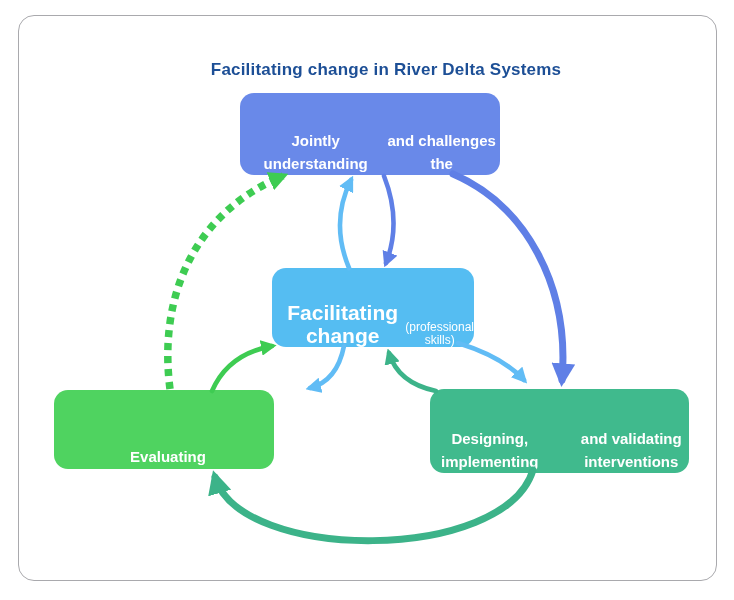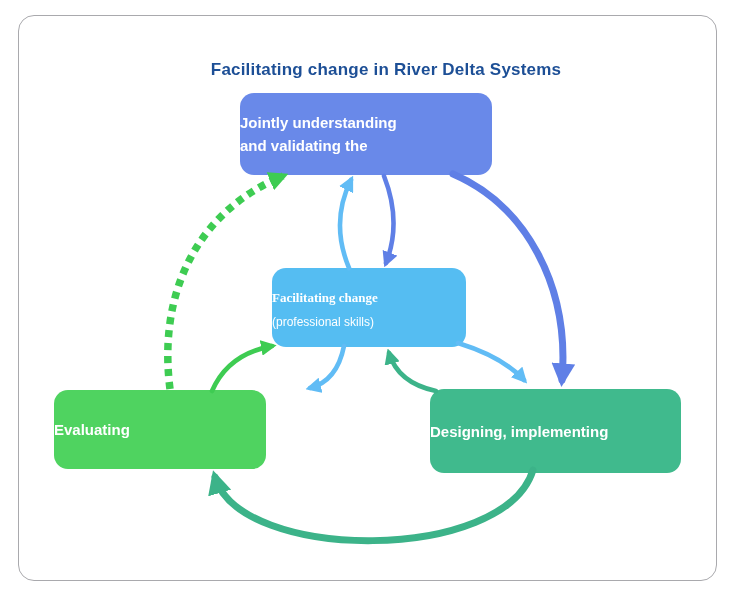--- a/index.html
+++ b/index.html
@@ -4,28 +4,28 @@
 <style>
   html,body{margin:0;padding:0;background:#ffffff;}
   body{width:734px;height:600px;position:relative;overflow:hidden;
        font-family:"Liberation Sans","DejaVu Sans",sans-serif;}
   .stage{position:absolute;inset:0;}
   .card{position:absolute;left:18px;top:15px;width:697px;height:564px;
         background:#ffffff;border:1px solid var(--card-border);border-radius:16px;}
   .title{position:absolute;left:0;top:44px;width:734px;margin:0;text-align:center;
          font-size:17px;font-weight:bold;color:var(--title-color);letter-spacing:.2px;}
   svg.arrows{position:absolute;left:0;top:0;width:734px;height:600px;z-index:3;pointer-events:none;}
-  .box{position:absolute;z-index:2;display:flex;flex-direction:column;justify-content:center;
-       align-items:flex-start;text-align:center;color:var(--text-on-box);font-weight:bold;
-       font-size:15px;line-height:23px;border-radius:14px;}
+  .box{position:absolute;z-index:2;display:flex;flex-direction:row;justify-content:center;
+       align-items:flex-end;text-align:center;color:var(--text-on-box);font-weight:bold;
+       font-size:15px;line-height:23px;border-radius:14px;padding-left:8px;}
   .box-top{left:240px;top:93px;width:252px;height:82px;background:var(--box-top);}
   .box-center{left:272px;top:268px;width:194px;height:79px;background:var(--box-center);}
   .box-left{left:54px;top:390px;width:212px;height:79px;background:var(--box-left);line-height:24px;}
   .box-right{left:430px;top:389px;width:251px;height:84px;background:var(--box-right);gap:32px;}
-  .box-center .node-title{font-size:13px;font-family:Liberation Serif, serif;}
+  .box-center .node-title{font-size:21px;}
   .box-center .node-subtitle{font-size:12px;font-weight:normal;margin-top:7px;line-height:13px;}
   path.arrow{fill:none;}
   .s-blue{stroke:var(--arrow-blue);}
   .s-lblue{stroke:var(--arrow-lightblue);}
   .s-green{stroke:var(--arrow-green);}
   .s-teal{stroke:var(--arrow-teal);}
   .fill-blue{fill:var(--arrow-blue);}
   .fill-lblue{fill:var(--arrow-lightblue);}
   .fill-green{fill:var(--arrow-green);}
   .fill-teal{fill:var(--arrow-teal);}
@@ -63,28 +63,29 @@
     <path class="arrow s-lblue" stroke-width="4.6" stroke-linecap="round" marker-end="url(#m-lblue)" d="M 458 343 Q 503 357 524 380"></path>
     <path class="arrow s-teal" stroke-width="4.6" stroke-linecap="round" marker-end="url(#m-teal)" d="M 436 391 Q 398 383 389 353"></path>
     <path class="arrow s-lblue" stroke-width="4.6" stroke-linecap="round" marker-end="url(#m-lblue)" d="M 344 346 Q 337 381 310 388"></path>
     <path class="arrow s-green" stroke-width="4.6" stroke-linecap="round" marker-end="url(#m-green)" d="M 212 391 Q 228 354 272 346"></path>
     <path class="arrow s-teal" stroke-width="7" stroke-linecap="round" marker-end="url(#m-teal)" d="M 533 470 C 505 563 240 563 215 477"></path>
     <path class="arrow s-green" stroke-width="7.5" stroke-linecap="butt" stroke-dasharray="7 6" marker-end="url(#m-green-d)" d="M 170 389 C 158 295 195 212 283 176"></path>
   </svg>
 
   <div class="box box-top">
     <div>Jointly understanding</div>
-    <div>and validating the</div>
+    <div>and challenges the</div>
   </div>
 
   <div class="box box-center">
     <div class="node-title">Facilitating change</div>
     <div class="node-subtitle">(professional skills)</div>
   </div>
 
   <div class="box box-left">
     <div>Evaluating</div>
   </div>
 
   <div class="box box-right">
     <div>Designing, implementing</div>
+    <div>and validating interventions</div>
   </div>
 </div>
 
 </body></html>

